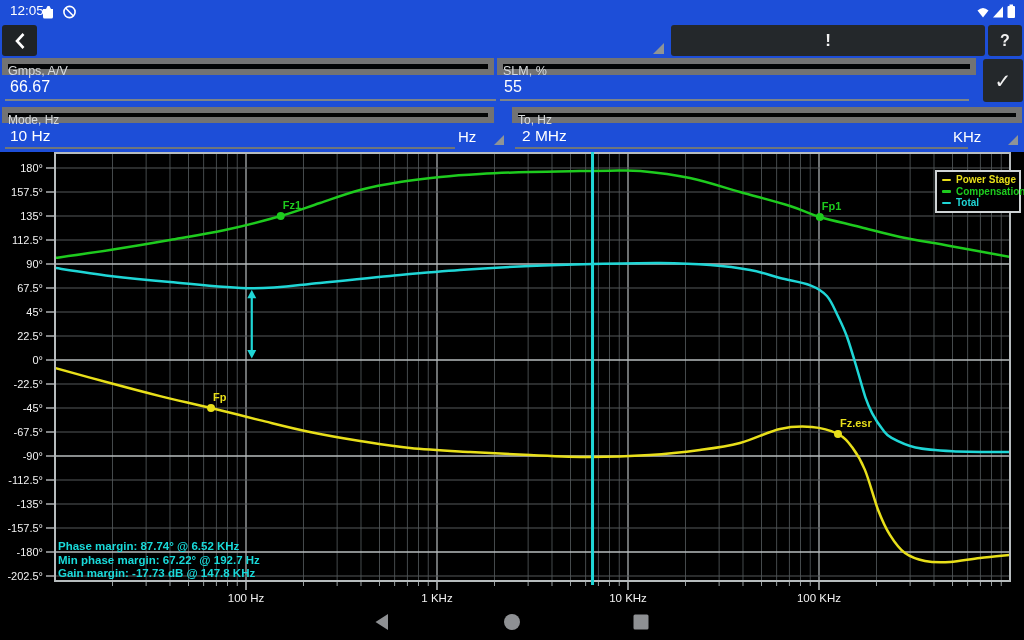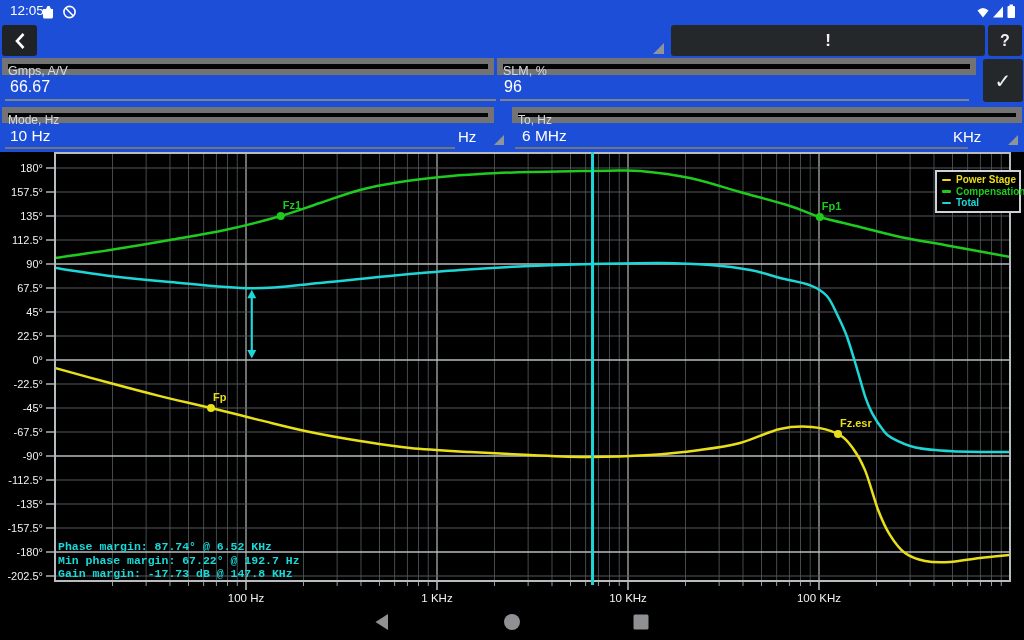--- a/index.html
+++ b/index.html
@@ -24,21 +24,21 @@
   .underline2{background:#70767a;height:1.5px;}
   .unit{color:#fff;font-size:15px;}
   .check-btn{left:983px;top:59px;width:40px;height:43px;font-size:20px;}
   
   .chart-holder{left:0;top:152px;width:1024px;height:456px;background:#000;}
   .legend{left:935px;top:18px;width:86px;border:2px solid #cfd3d5;background:#000;
     padding:2px 0 2px 5px;box-sizing:border-box;}
   .legend-row{font-size:10px;font-weight:bold;line-height:11.5px;white-space:nowrap;}
   .legend-dash{display:inline-block;width:9px;height:2.5px;border-radius:1px;
     background:currentColor;margin-right:5px;vertical-align:2px;}
-  .margins{left:58px;top:388px;color:#19d9d9;font-size:11.5px;font-weight:bold;line-height:13.5px;font-family:Liberation Mono, monospace;}
+  .margins{left:58px;top:388px;color:#19d9d9;font-size:11.5px;font-weight:bold;line-height:13.5px;}
   
   .nav{left:0;top:608px;width:1024px;height:32px;background:#000;}
 </style>
 </head>
 <body>
 
 <div class="screen">
 
   <div class="abs status-time">12:05</div>
   <svg class="abs" style="left:41px;top:4px" width="42" height="16">
@@ -63,31 +63,31 @@
     </svg>
   </div>
   <div class="abs caret" style="left:653px;top:43px"></div>
   <div class="abs bar-btn warn-btn">!</div>
   <div class="abs bar-btn help-btn">?</div>
 
   <div class="abs hdr-box" style="left:2px;top:58px;width:492px;height:17px;line-height:15px">Gmps, A/V</div>
   <div class="abs hdr-box" style="left:497px;top:58px;width:479px;height:17px;line-height:15px">SLM, %</div>
   <div class="abs val" style="left:10px;top:78px">66.67</div>
   <div class="abs underline" style="left:5px;top:99px;width:491px"></div>
-  <div class="abs val" style="left:504px;top:78px">96</div>
+  <div class="abs val" style="left:504px;top:78px">55</div>
   <div class="abs underline" style="left:500px;top:99px;width:469px"></div>
   <div class="abs bar-btn check-btn">✓</div>
 
   <div class="abs hdr-box" style="left:2px;top:107px;width:492px;height:16px;line-height:14px;font-size:12px">Mode, Hz</div>
   <div class="abs hdr-box" style="left:512px;top:107px;width:510px;height:16px;line-height:14px;font-size:12px">To, Hz</div>
   <div class="abs val" style="left:10px;top:127px;font-size:15.5px">10 Hz</div>
   <div class="abs unit" style="left:458px;top:128px">Hz</div>
   <div class="abs caret" style="left:494px;top:135px;border-left-width:10px;border-bottom-width:10px"></div>
   <div class="abs underline2" style="left:5px;top:147px;width:450px"></div>
-  <div class="abs val" style="left:522px;top:127px;font-size:15.5px">6 MHz</div>
+  <div class="abs val" style="left:522px;top:127px;font-size:15.5px">2 MHz</div>
   <div class="abs unit" style="left:953px;top:128px">KHz</div>
   <div class="abs caret" style="left:1008px;top:135px;border-left-width:10px;border-bottom-width:10px"></div>
   <div class="abs underline2" style="left:515px;top:147px;width:453px"></div>
 
   <div class="abs chart-holder">
     <svg id="chart-svg" width="1024" height="456">
         <line x1="112.49672917182042" y1="0" x2="112.49672917182042" y2="429" stroke="#454a4c" stroke-width="1"></line>
         <line x1="112.49672917182042" y1="429" x2="112.49672917182042" y2="434" stroke="#9aa0a2" stroke-width="1"></line>
         <line x1="146.13015965145553" y1="0" x2="146.13015965145553" y2="429" stroke="#454a4c" stroke-width="1"></line>
         <line x1="146.13015965145553" y1="429" x2="146.13015965145553" y2="434" stroke="#9aa0a2" stroke-width="1"></line>

